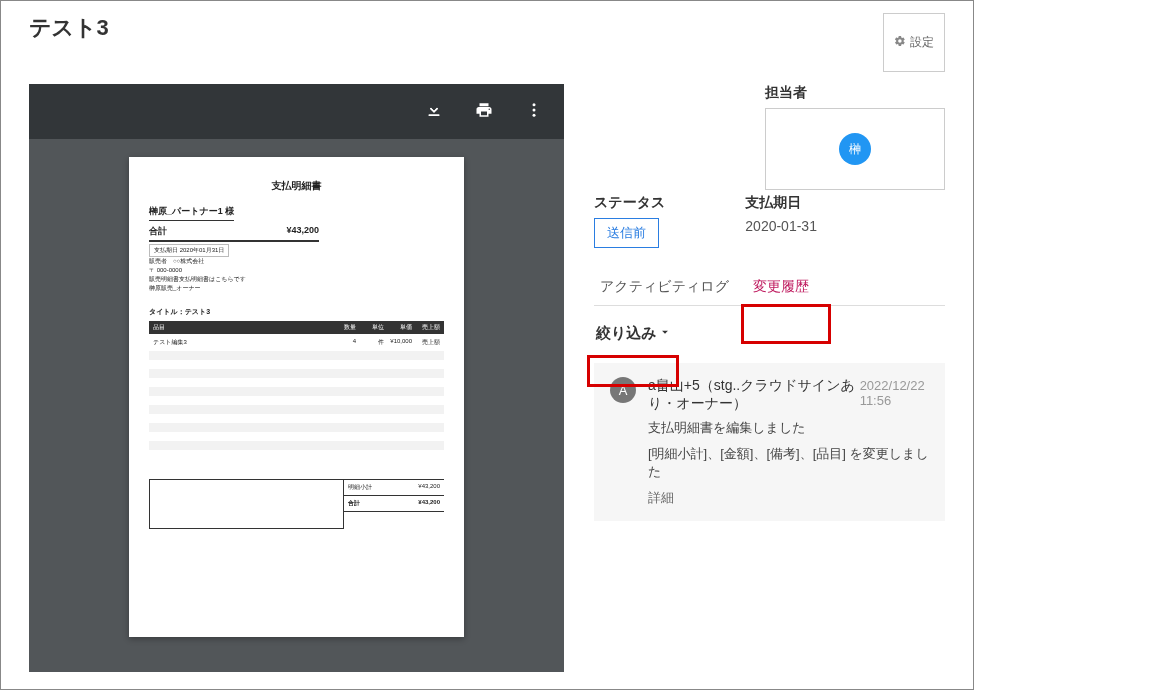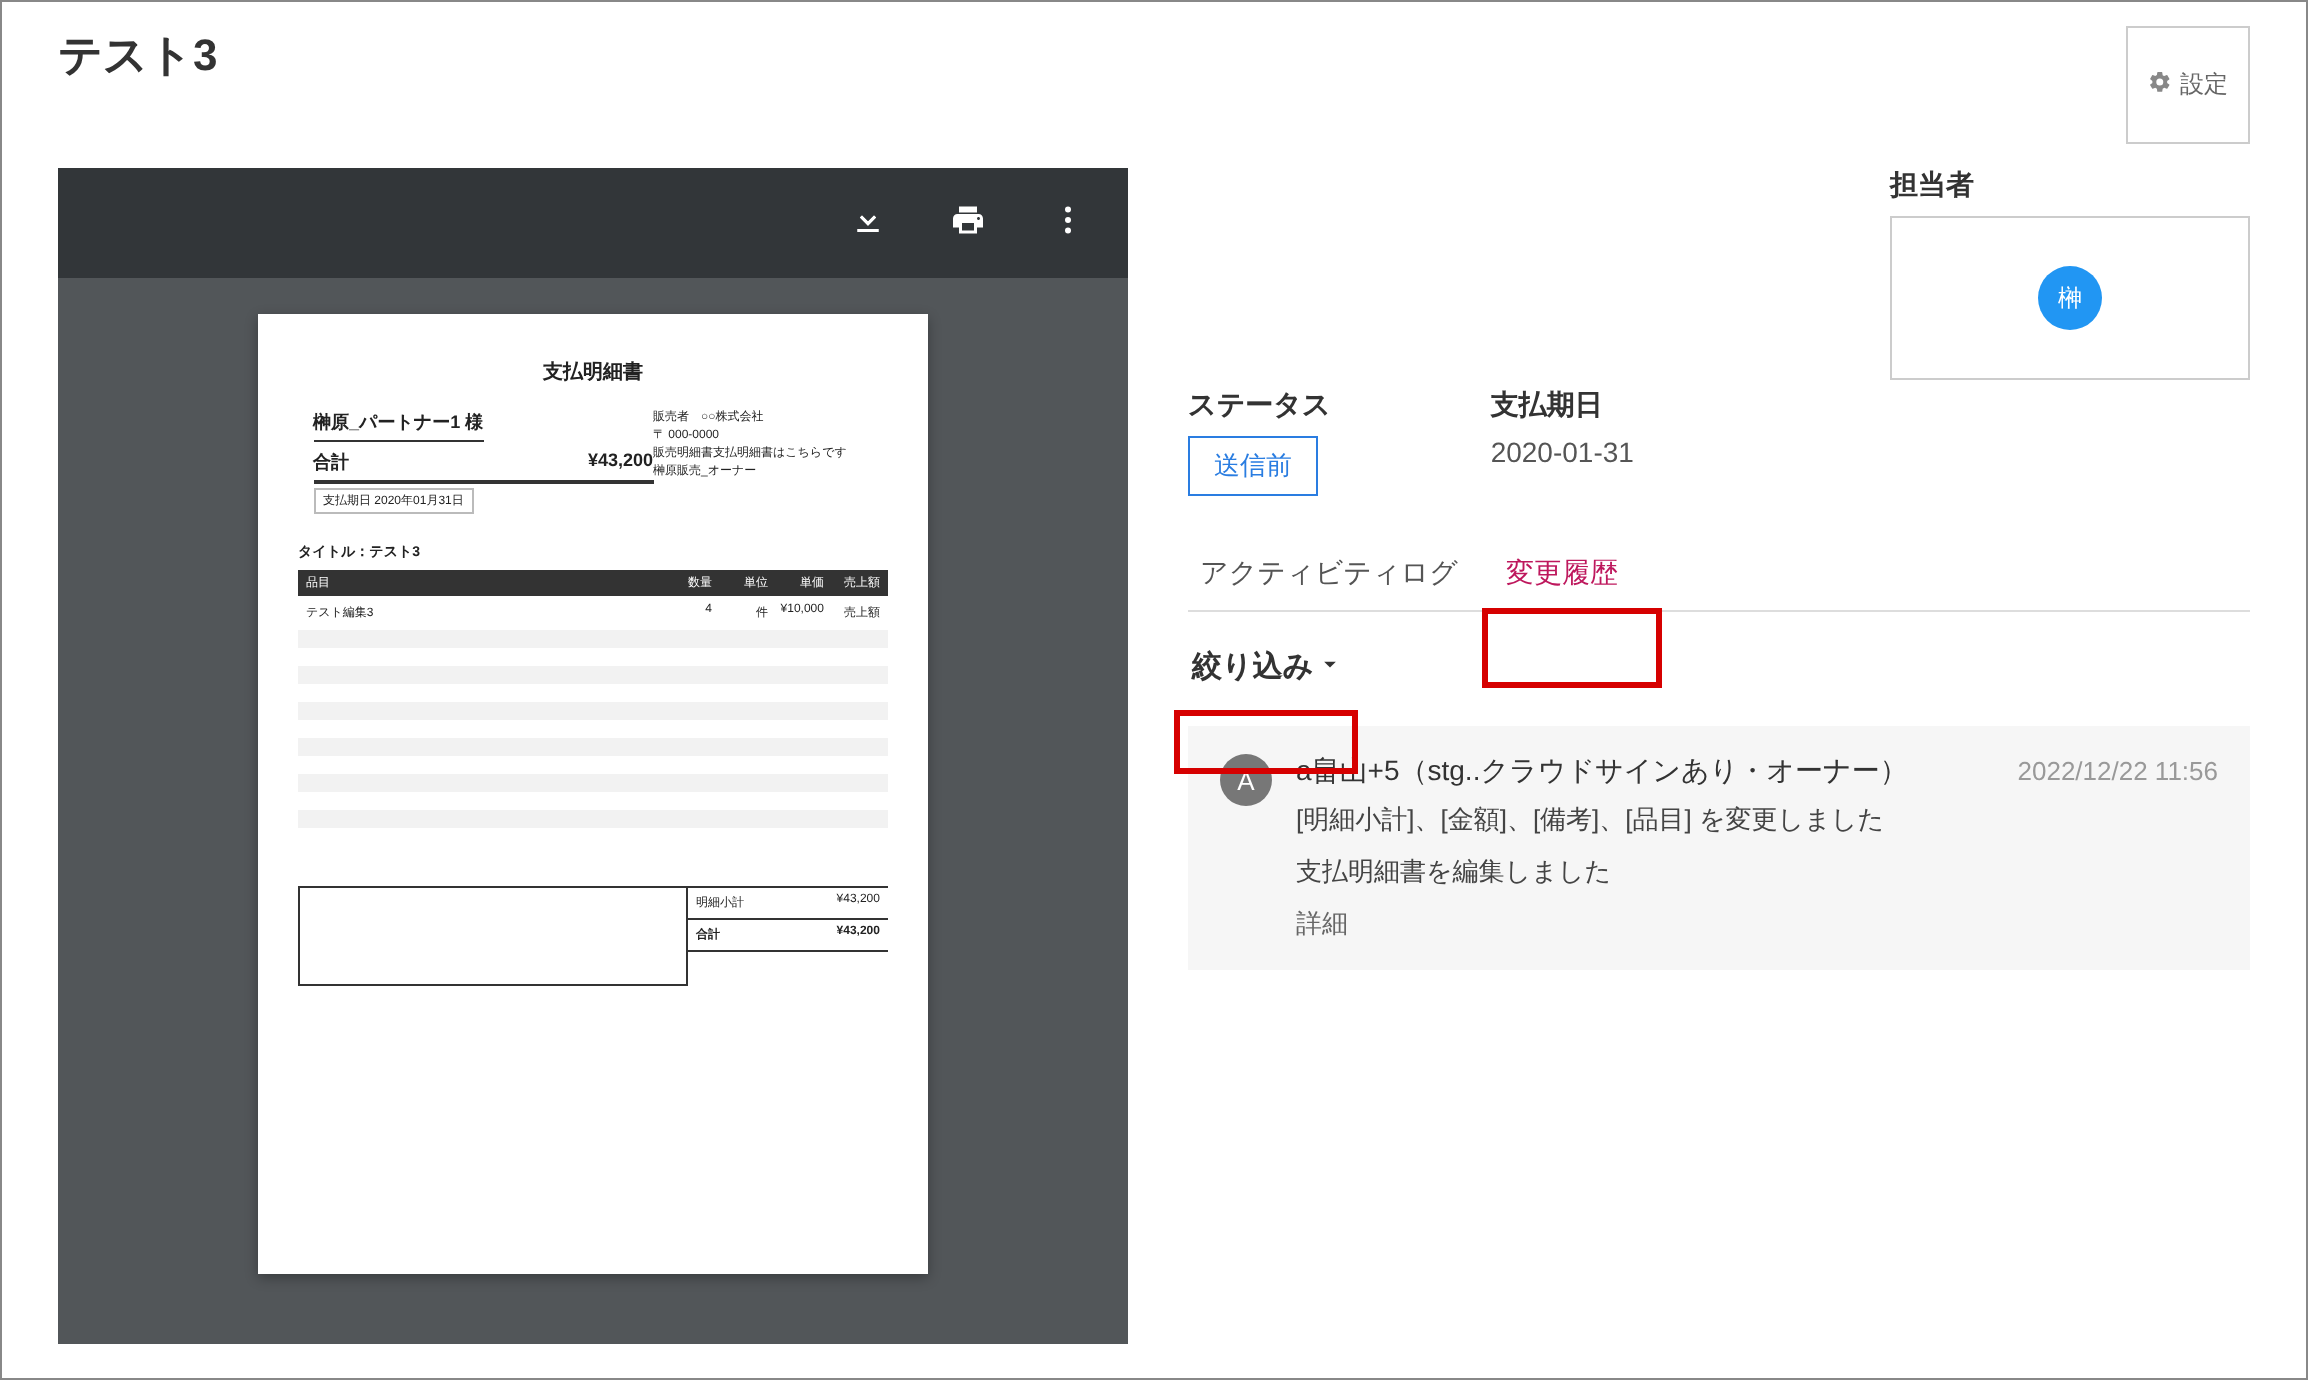--- a/index.html
+++ b/index.html
@@ -1,33 +1,33 @@
 <!DOCTYPE html>
 <html><head>
   <meta charset="utf-8">
   <style>
     * { box-sizing: border-box; margin: 0; padding: 0; }
     body { font-family: "Hiragino Sans", "Meiryo", sans-serif; font-size: 13px; color: #333; background: #fff; }
-    .page { width: 1154px; height: 690px; border: 1px solid #888; padding: 12px 28px; position: relative; }
+    .page { width: 974px; height: 690px; border: 1px solid #888; padding: 12px 28px; position: relative; }
     .header-row { display: flex; justify-content: space-between; align-items: flex-start; margin-bottom: 12px; }
     .page-title { font-size: 22px; font-weight: bold; }
     .settings-btn { border: 1px solid #ccc; padding: 20px 10px; background: #fff; cursor: pointer; display: flex; align-items: center; gap: 4px; color: #666; font-size: 12px; }
     .settings-btn svg { width: 12px; height: 12px; fill: #888; }
     .content { display: flex; gap: 30px; }
     .left { width: 535px; }
     .right { flex: 1; }
     
     .pdf-viewer { background: #525659; width: 535px; height: 588px; display: flex; flex-direction: column; }
     .pdf-toolbar { height: 55px; display: flex; justify-content: flex-end; align-items: center; padding-right: 20px; gap: 30px; background: #323639; }
     .pdf-toolbar-btn { width: 20px; height: 20px; cursor: pointer; display: flex; align-items: center; justify-content: center; }
     .pdf-toolbar-btn svg { fill: #fff; width: 18px; height: 18px; }
     .pdf-page-area { flex: 1; display: flex; justify-content: center; padding-top: 18px; }
     .pdf-page { background: #fff; width: 335px; height: 480px; padding: 22px 20px; box-shadow: 0 2px 6px rgba(0,0,0,0.3); font-size: 7px; color: #222; position: relative; }
     .doc-title { text-align: center; font-size: 10px; font-weight: bold; margin-bottom: 12px; }
-    .doc-top { display: flex; justify-content: center; margin-bottom: 6px; }
+    .doc-top { display: flex; justify-content: center; margin-bottom: 6px; flex-direction: column; }
     .doc-partner { font-size: 9px; font-weight: bold; border-bottom: 1px solid #333; display: inline-block; padding-bottom: 2px; }
     .doc-right-meta { font-size: 6px; line-height: 1.5; width: 110px; }
     .doc-sum-row { display: flex; justify-content: space-between; border-bottom: 2px solid #333; margin-top: 4px; font-size: 9px; font-weight: bold; padding-bottom: 2px; width: 170px; }
     .doc-label-row { display: flex; gap: 6px; font-size: 6px; margin-top: 2px; width: 170px; }
     .doc-label-box { border: 1px solid #bbb; padding: 1px 4px; }
     .doc-subtitle { font-size: 7px; font-weight: bold; margin-top: 14px; margin-bottom: 4px; }
     .doc-tbl-head { background: #333; color: #fff; font-size: 6px; display: flex; padding: 2px 4px; }
     .doc-tbl-head .c1 { flex: 1; }
     .doc-tbl-head .cn { width: 28px; text-align: right; }
     .doc-row { display: flex; padding: 4px 4px; font-size: 6px; }
@@ -217,22 +217,22 @@
         </div>
       </div>
 
       <div class="log-item">
         <div class="log-avatar">A</div>
         <div class="log-body">
           <div class="log-head">
             <div class="log-user">a畠山+5（stg..クラウドサインあり・オーナー）</div>
             <div class="log-time">2022/12/22 11:56</div>
           </div>
+          <div class="log-line">支払明細書を編集しました</div>
           <div class="log-line">[明細小計]、[金額]、[備考]、[品目] を変更しました</div>
-          <div class="log-line">支払明細書を編集しました</div>
           <div class="log-detail-link">詳細</div>
         </div>
       </div>
     </div>
   </div>
 
   <div class="hl" style="left:740px; top:303px; width:90px; height:40px;"></div>
   <div class="hl" style="left:586px; top:354px; width:92px; height:32px;"></div>
 </div>
 

